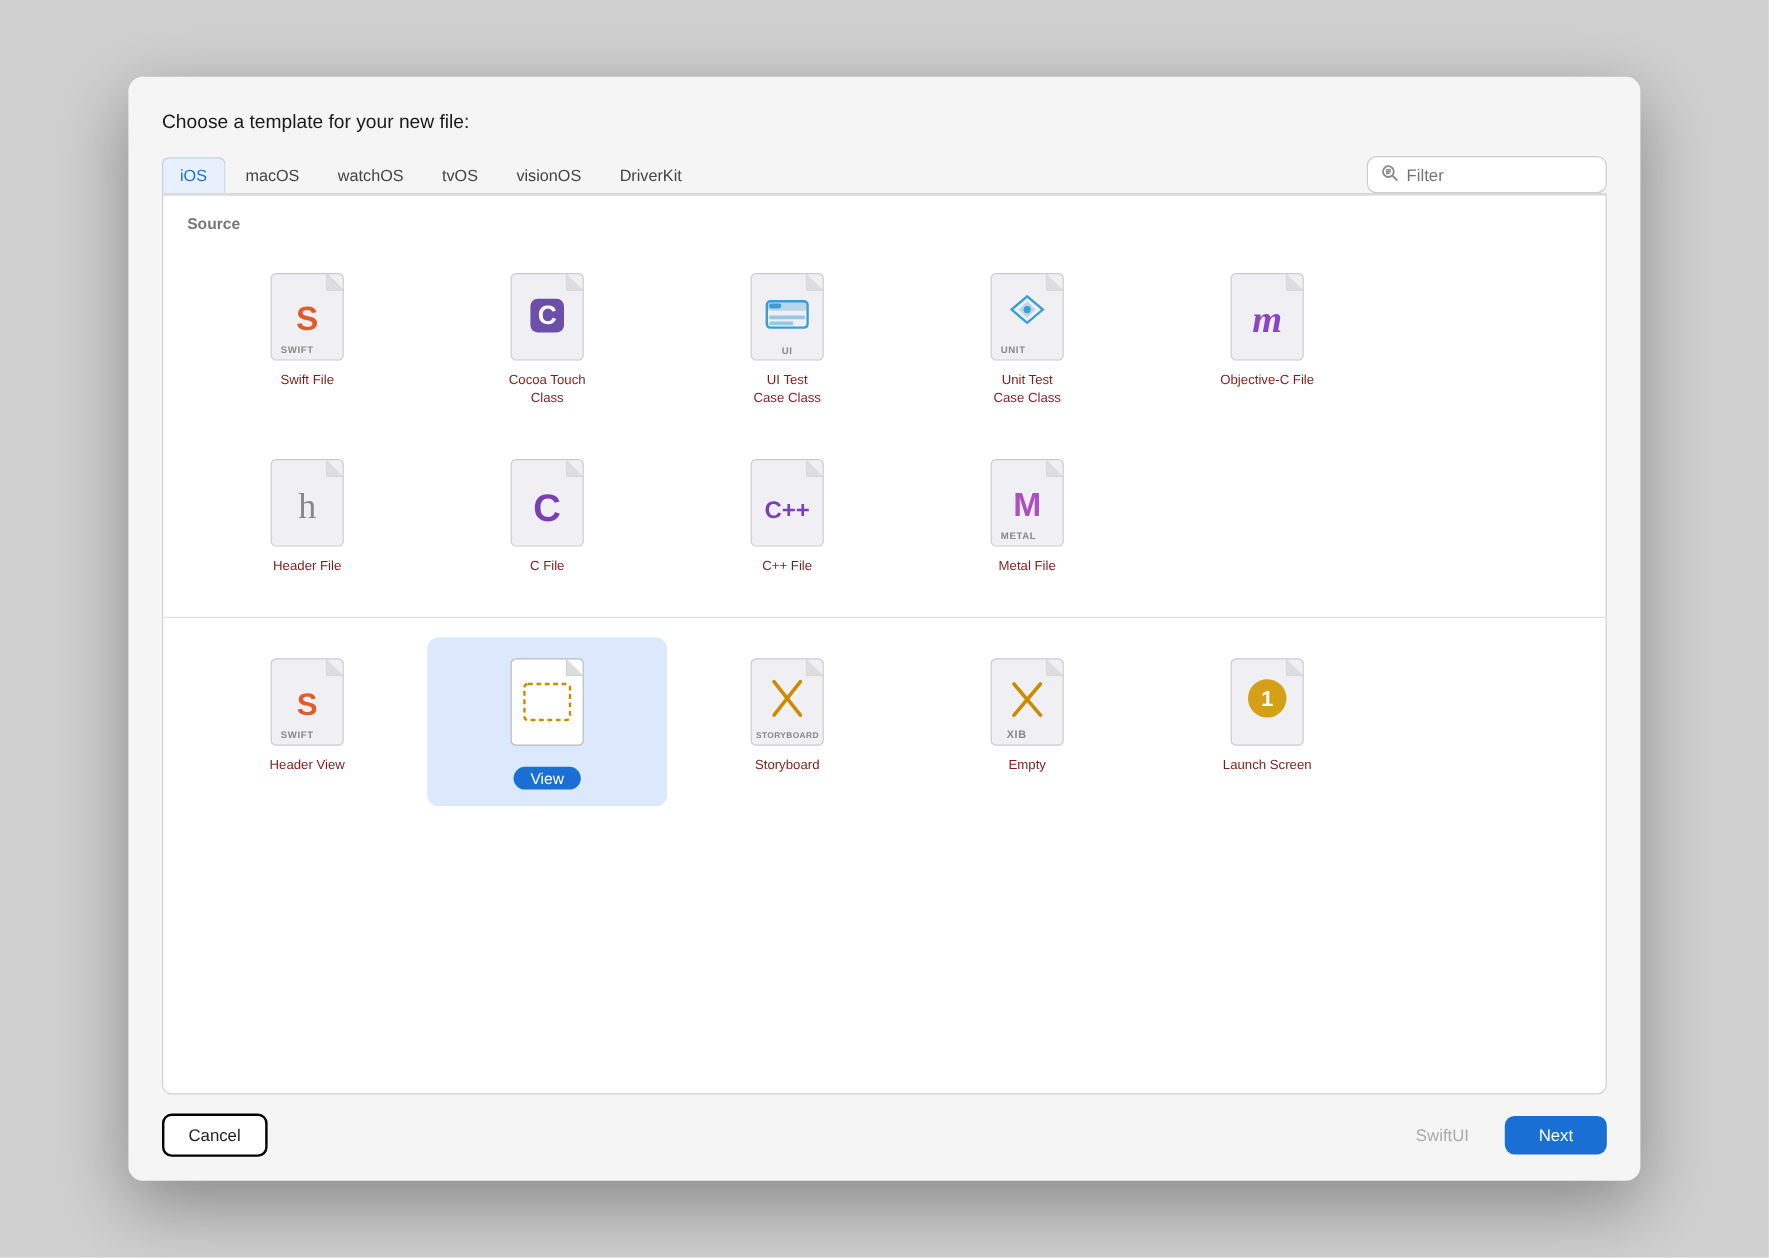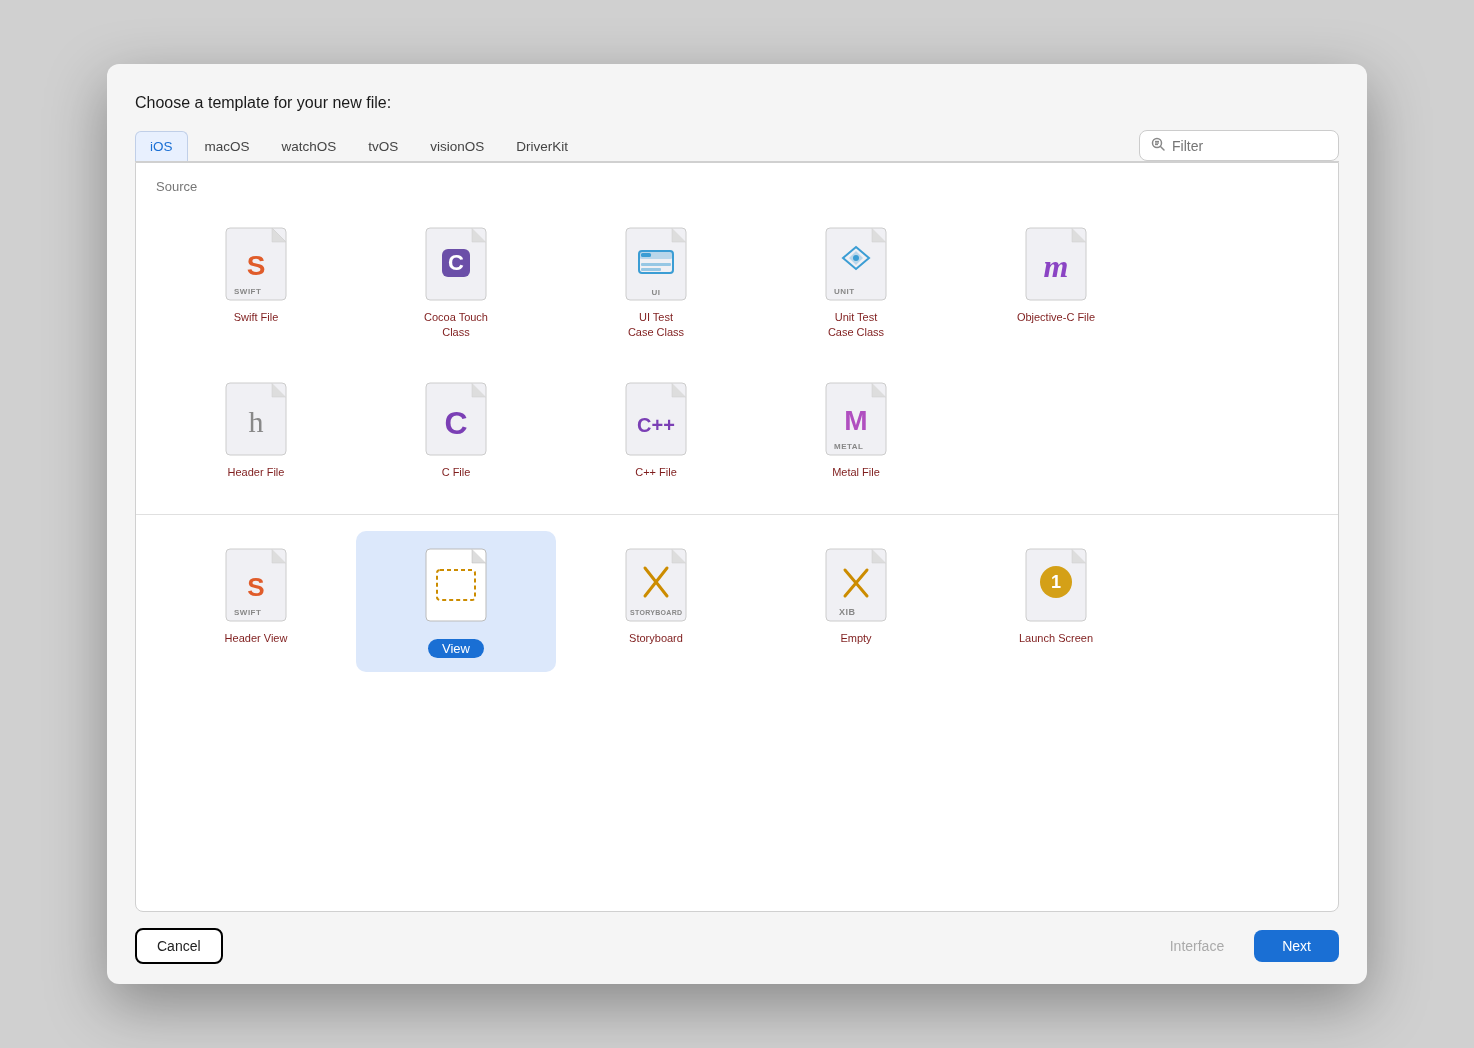--- a/index.html
+++ b/index.html
@@ -92,21 +92,21 @@
     }
     .section {
       padding: 16px 20px 20px;
       border-bottom: 1px solid #e0e0e0;
     }
     .section:last-child {
       border-bottom: none;
     }
     .section-title {
       font-size: 13px;
-      font-weight: 400;
+      font-weight: 700;
       color: #777;
       margin-bottom: 16px;
     }
     .items-grid {
       display: flex;
       flex-wrap: wrap;
       gap: 10px 0;
     }
     .file-item {
       display: flex;
@@ -411,17 +411,17 @@
         </div>
 
       </div>
     </div>
 
   </div>
 
   <div class="footer">
     <button class="btn btn-cancel">Cancel</button>
     <div class="footer-right">
-      <button class="btn btn-prev">Interface</button>
+      <button class="btn btn-prev">SwiftUI</button>
       <button class="btn btn-next">Next</button>
     </div>
   </div>
 </div>
 
 </body></html>

